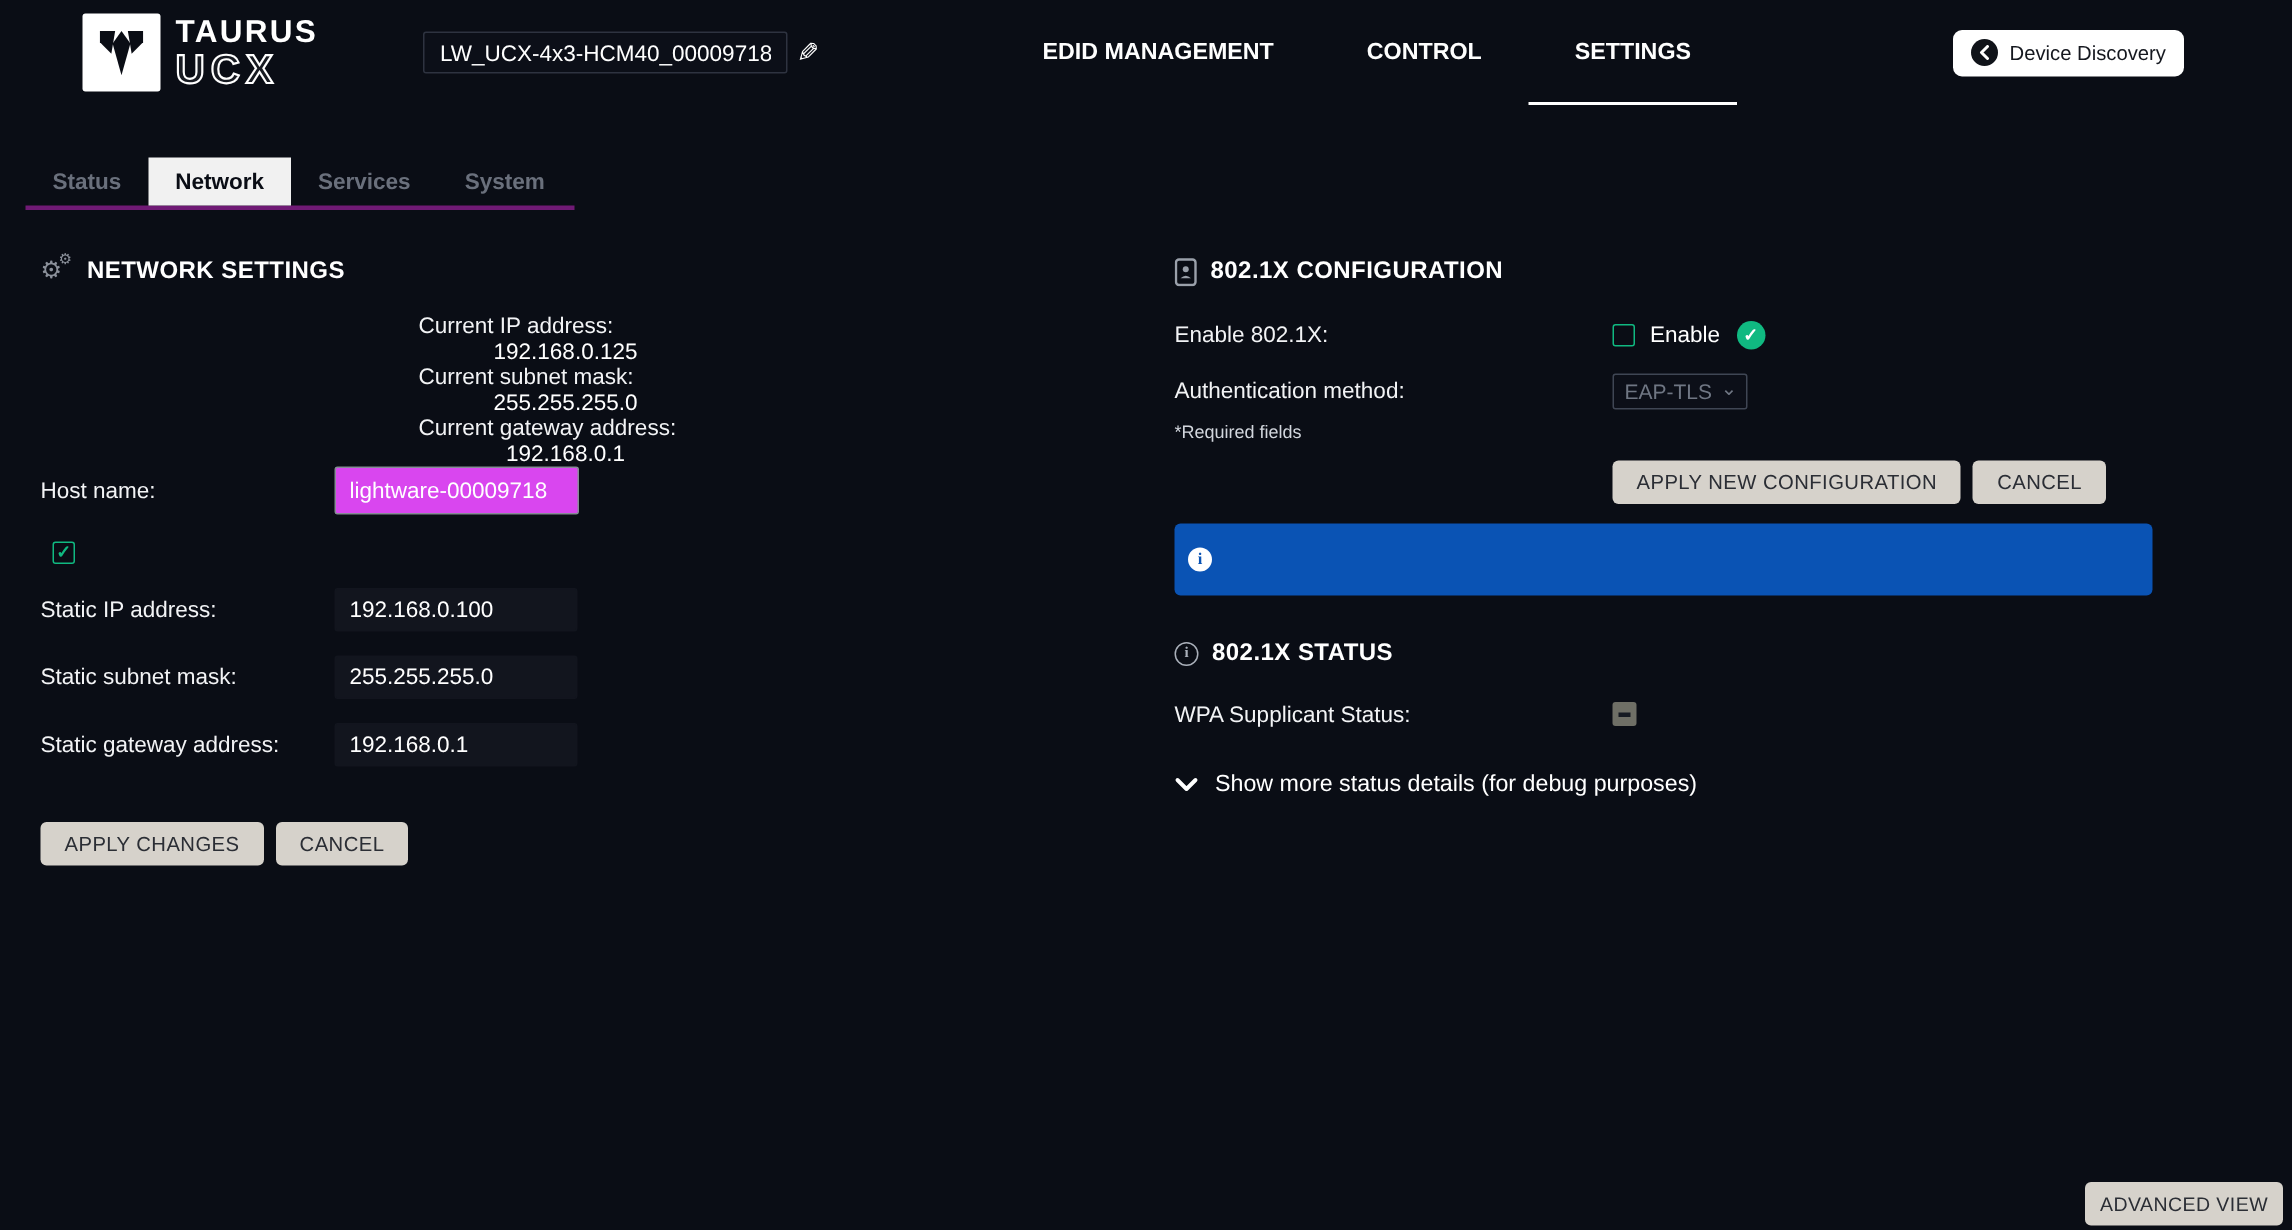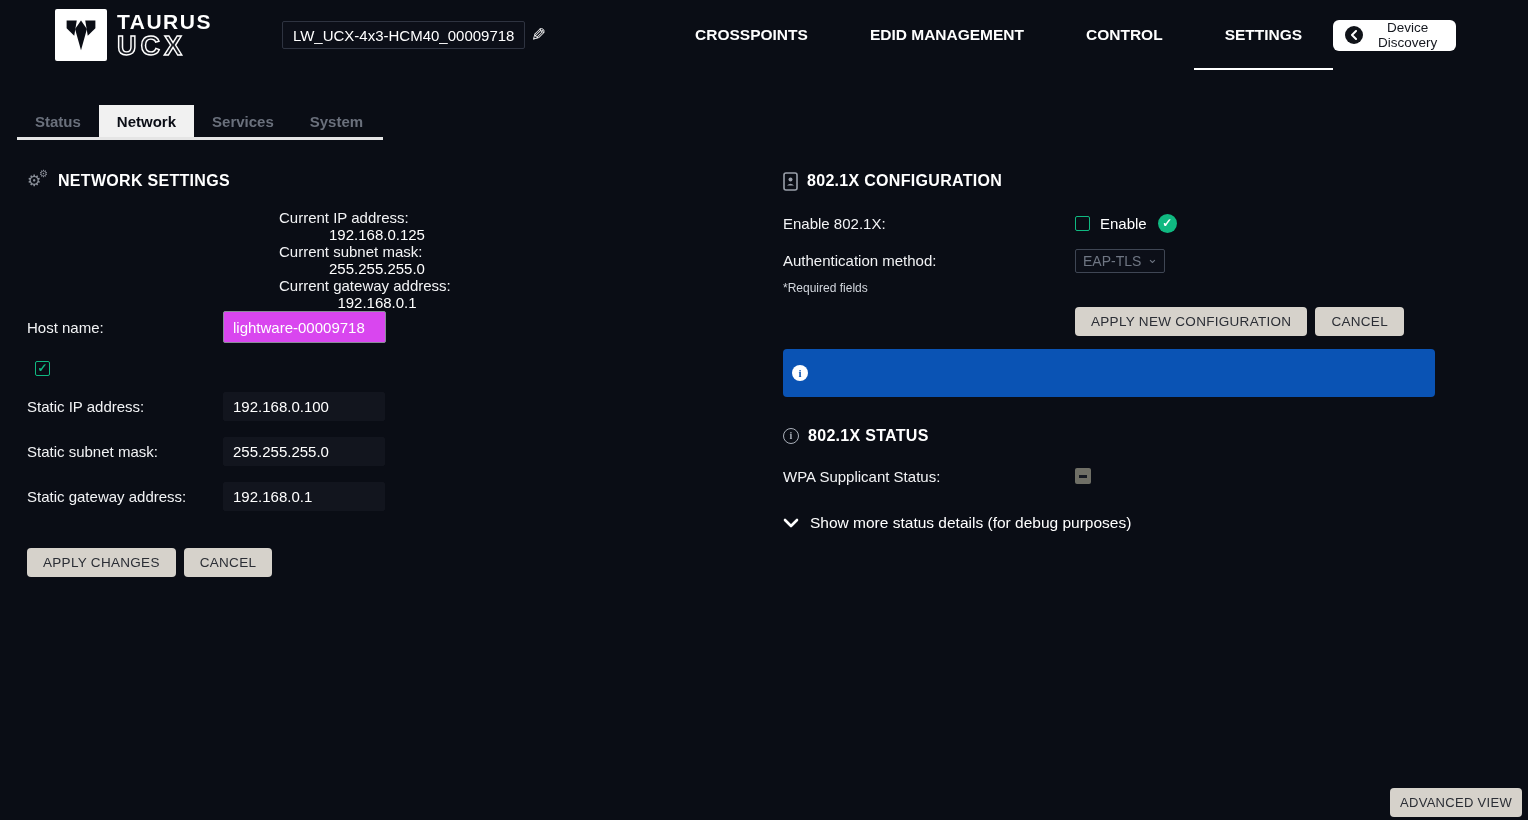--- a/index.html
+++ b/index.html
@@ -49,21 +49,21 @@
     font-family:"Liberation Sans",sans-serif;
   }
   .disc-icon {
     width:18px; height:18px; border-radius:50%; background:#101319;
     display:flex; align-items:center; justify-content:center; flex:0 0 auto;
   }
 
   
   .tabs {
     display:flex; margin:35px 0 0 17px; width:366px;
-    border-bottom:3px solid #e5e5e5;
+    border-bottom:3px solid #701a75;
   }
   .tab {
     padding:8px 18px 7px 18px; font-weight:bold; font-size:15px; color:#6a707c;
     cursor:pointer;
   }
   .tab.active { background:#f1f1f1; color:#0a0d15; }
 
   
   .left-col  { position:absolute; left:27px;  top:170px; width:700px; }
   .right-col { position:absolute; left:783px; top:170px; width:652px; }
@@ -180,21 +180,20 @@
     <div class="brand-title">TAURUS</div>
     <div class="brand-sub">UCX</div>
   </div>
 
   <div class="devname-wrap">
     <input class="devname-input" value="LW_UCX-4x3-HCM40_00009718" style="">
     <span class="pencil">✎</span>
   </div>
 
   <div class="nav">
-    <div class="nav-item">CROSSPOINTS</div>
     <div class="nav-item">EDID MANAGEMENT</div>
     <div class="nav-item">CONTROL</div>
     <div class="nav-item active">SETTINGS</div>
   </div>
 
   <button class="disc-btn">
     <span class="disc-icon">
       <svg width="8" height="10" viewBox="0 0 8 10">
           <polyline points="6,1 2,5 6,9" fill="none" stroke="#ffffff" stroke-width="2" stroke-linecap="round" stroke-linejoin="round"></polyline>
         </svg>

